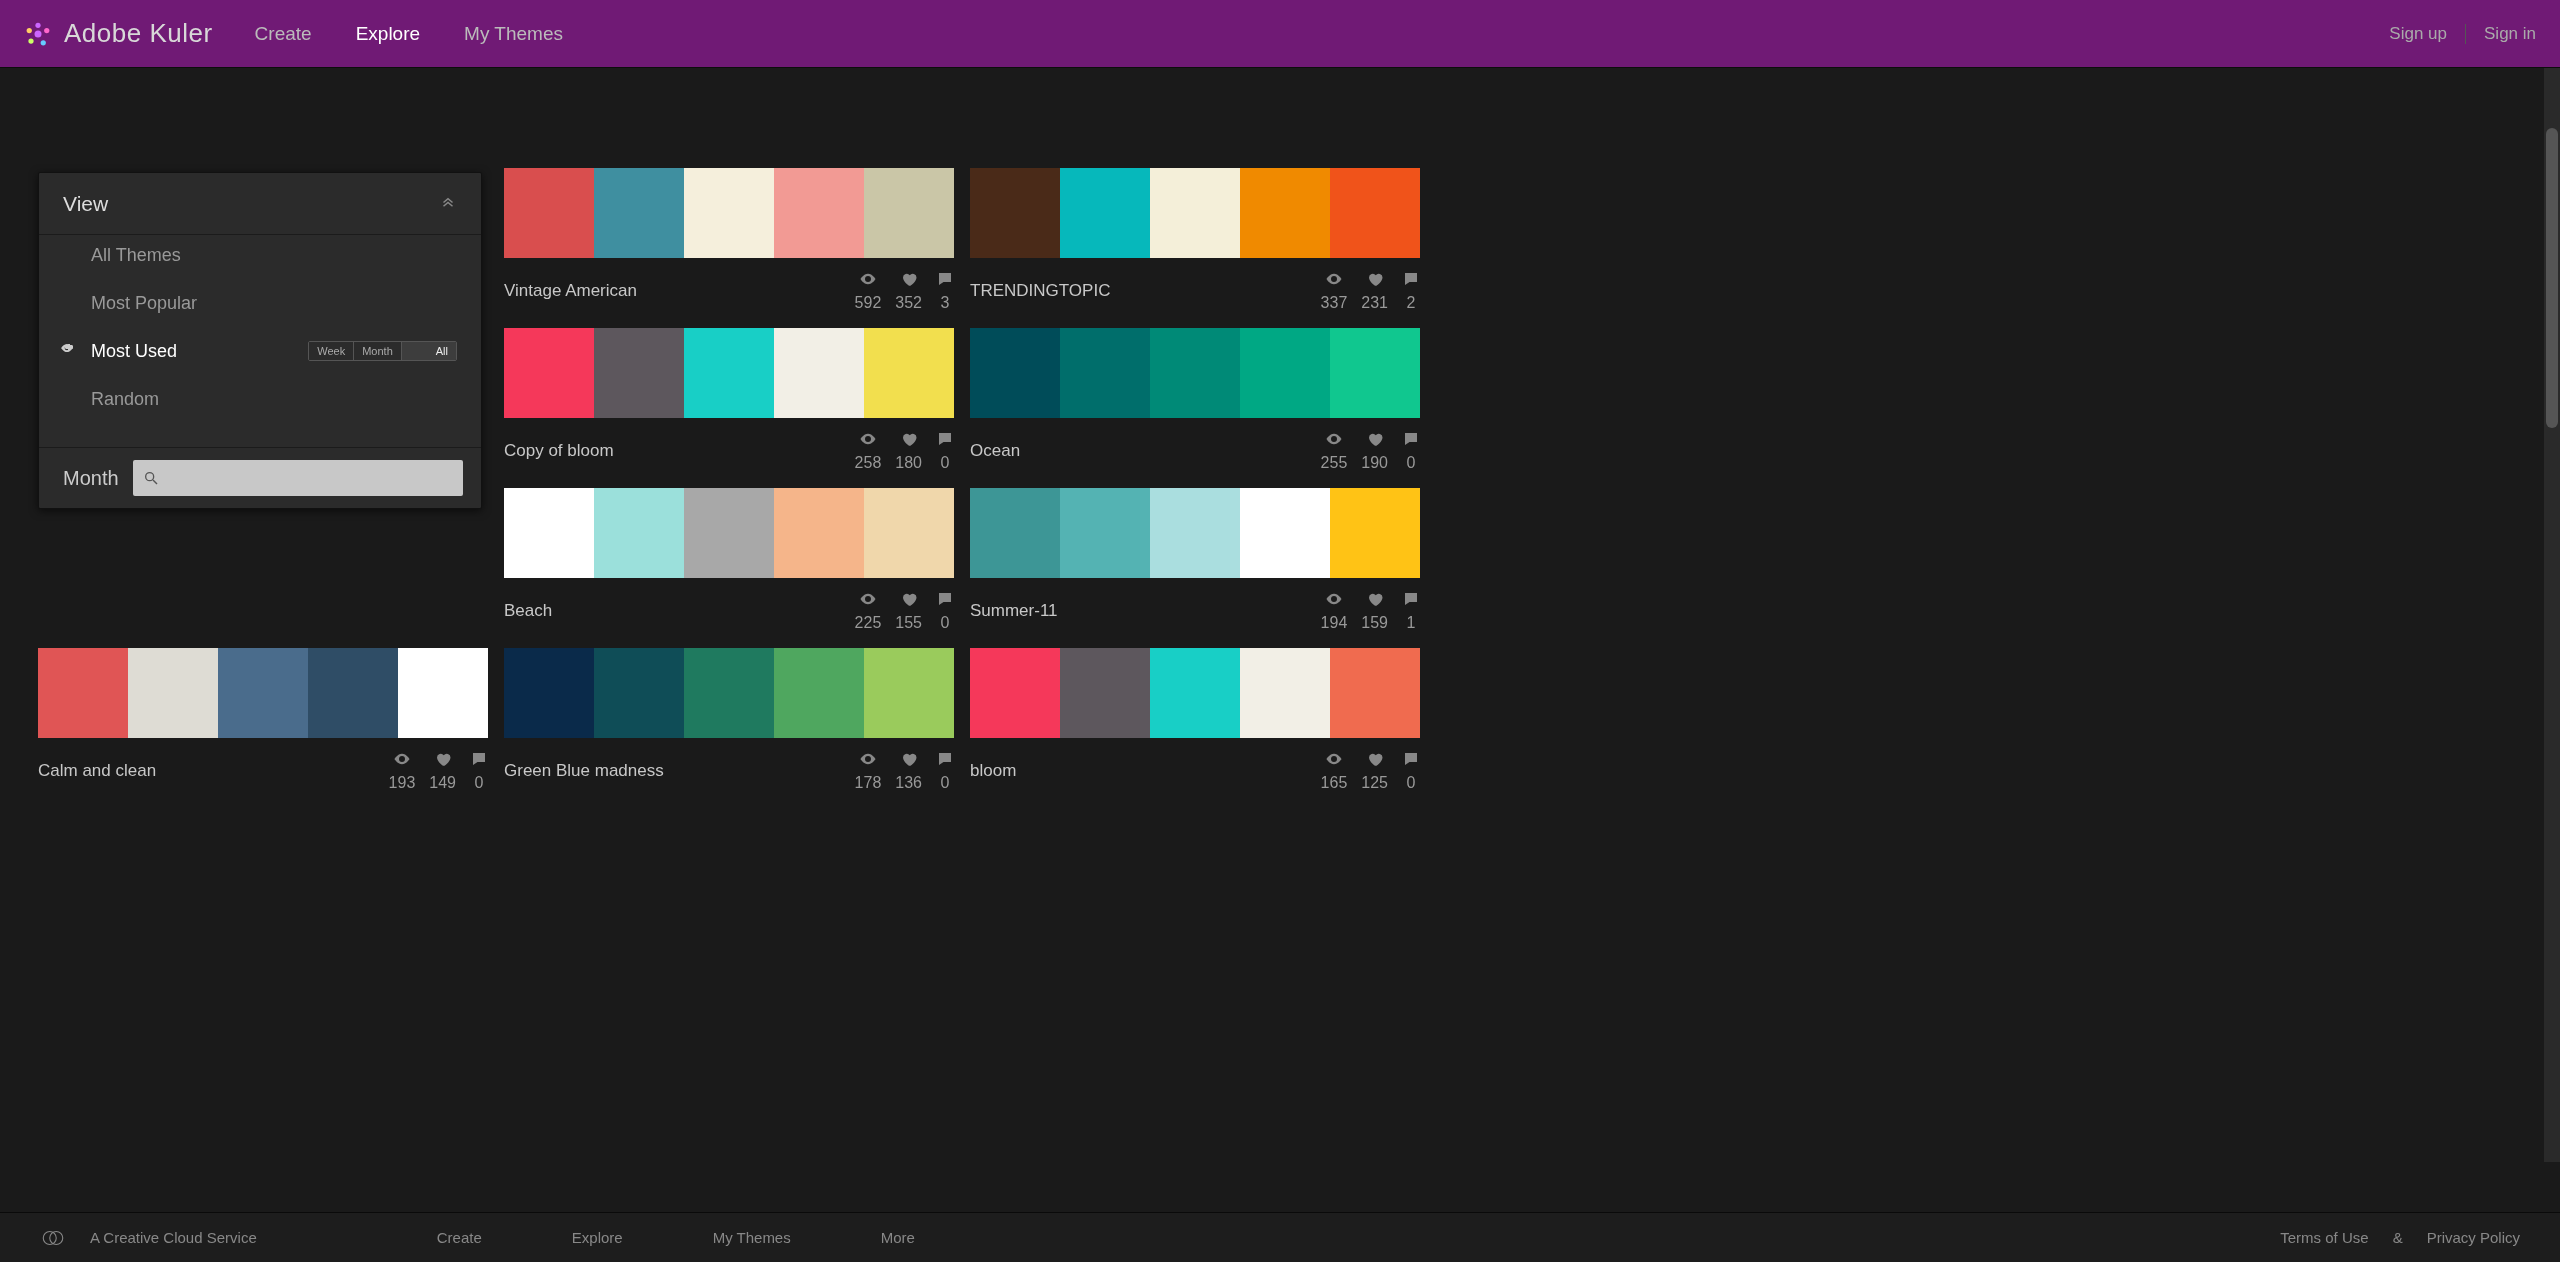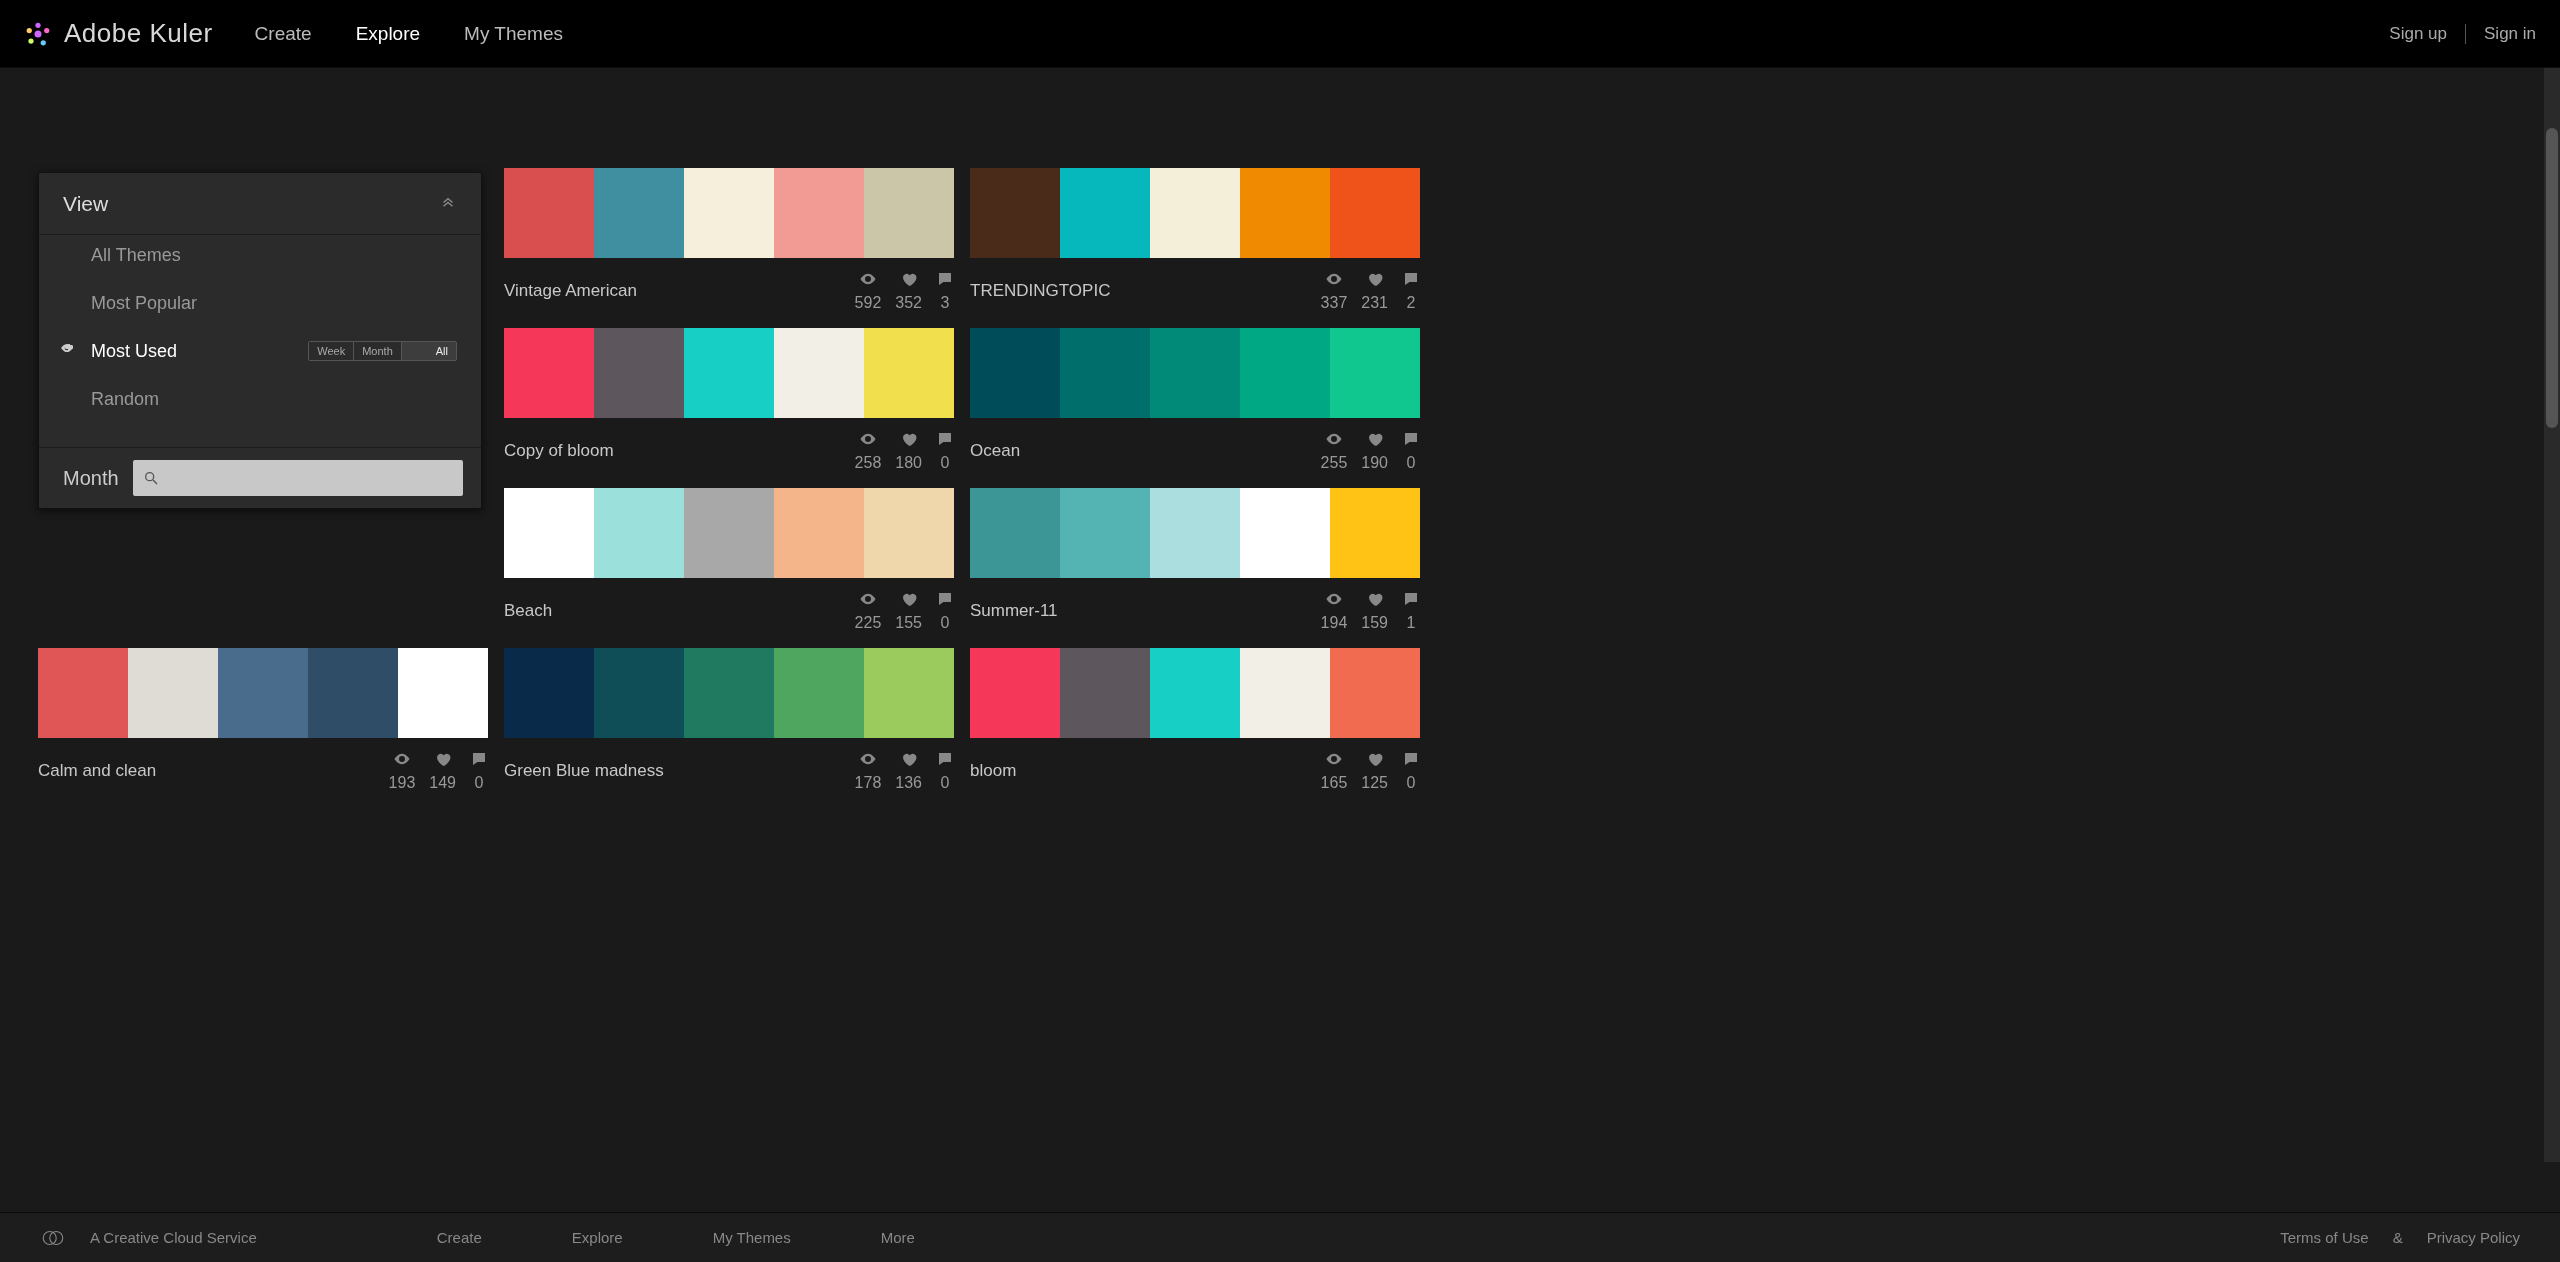--- a/index.html
+++ b/index.html
@@ -1,20 +1,20 @@
 <!DOCTYPE html>
 <html><head>
 <meta charset="utf-8">
 <style>
 * { margin: 0; padding: 0; box-sizing: border-box; }
 html, body { width: 100%; height: 100%; background: #1a1a1a; font-family: -apple-system, "Helvetica Neue", Arial, sans-serif; color: #ccc; overflow: hidden; }
 body { display: flex; flex-direction: column; }
 
 
-.topbar { height: 68px; background: #000000; border-bottom: 1px solid #0d0d0d; display: flex; align-items: center; padding: 0 24px; }
+.topbar { height: 68px; background: #701a75; border-bottom: 1px solid #0d0d0d; display: flex; align-items: center; padding: 0 24px; }
 .logo { display: flex; align-items: center; gap: 12px; margin-right: 42px; }
 .logo-mark svg { width: 28px; height: 28px; }
 .logo-text { font-size: 26px; font-weight: 300; color: #d8d8d8; letter-spacing: 0.5px; }
 .nav-links { display: flex; gap: 44px; }
 .nav-link { font-size: 19px; font-weight: 300; color: #bbb; cursor: pointer; }
 .nav-link.active { color: #fff; }
 .nav-right { margin-left: auto; display: flex; align-items: flex-start; gap: 18px; font-size: 17px; color: #aaa; }
 .nav-right .divider { width: 1px; height: 20px; background: #555; }
 .nav-right span { cursor: pointer; }
 

